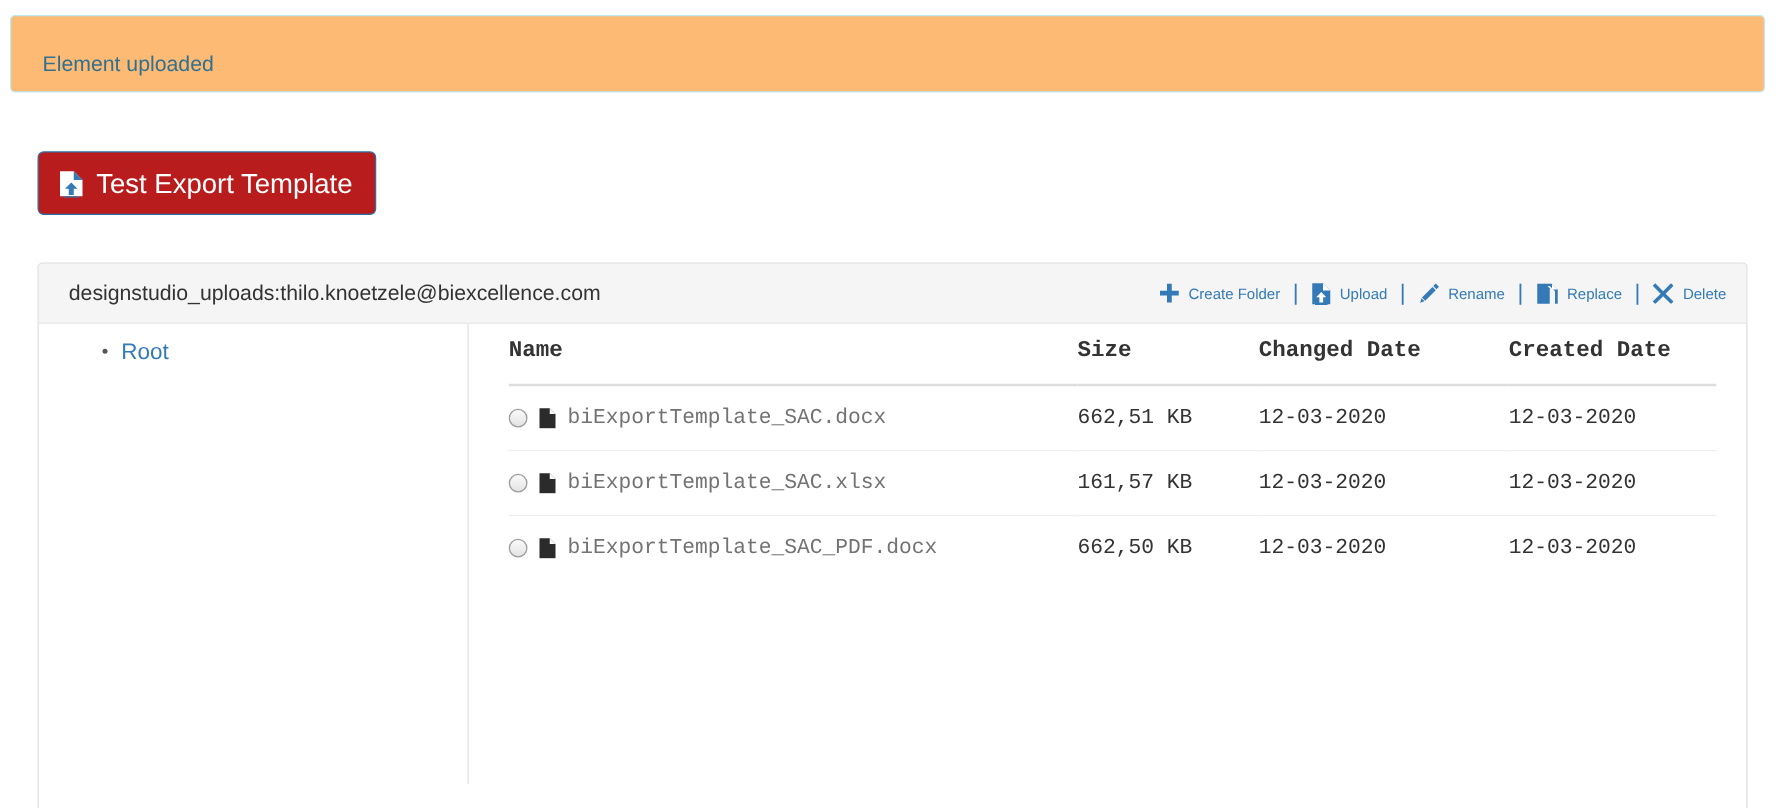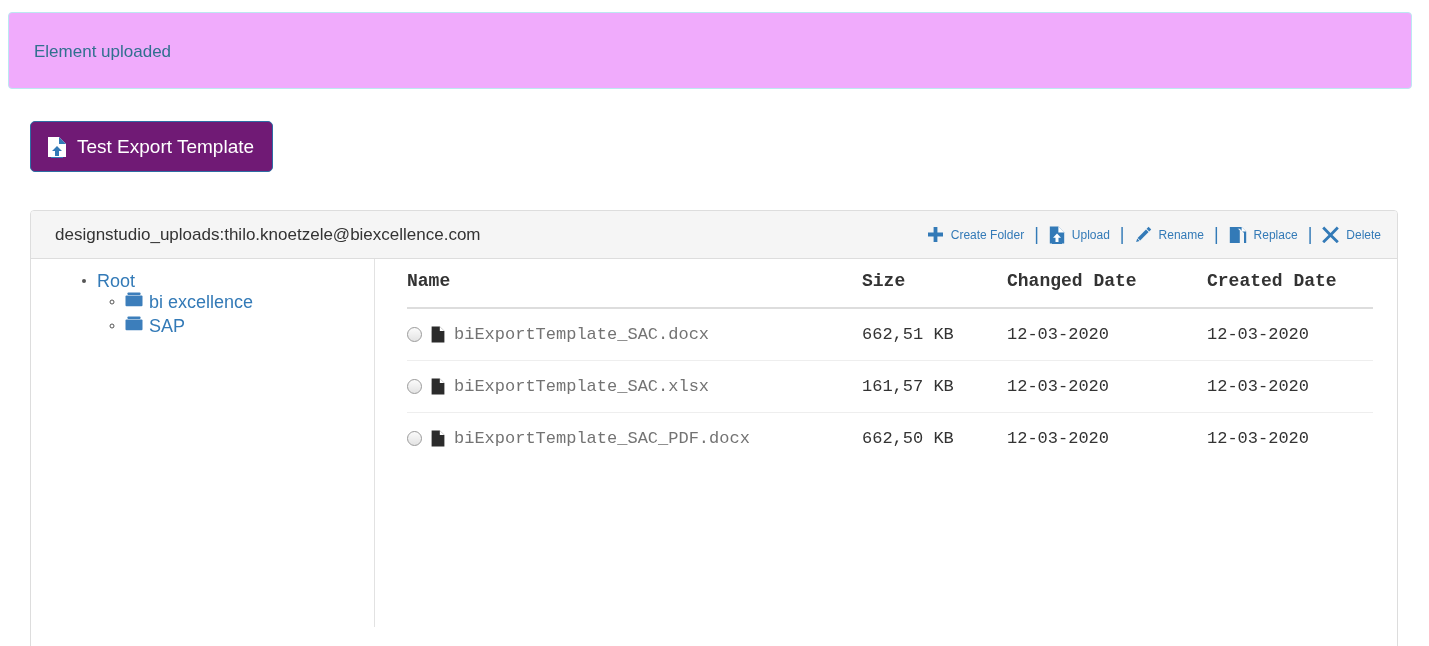--- a/index.html
+++ b/index.html
@@ -15,23 +15,23 @@
     color: #333333;
     overflow: hidden;
   }
 
   
   .alert-info {
     position: absolute;
     left: 8px;
     top: 12px;
     width: 1404px;
-    height: 77px;
-    box-sizing: border-box;
-    background: #f0abfc;
+    height: 62px;
+    box-sizing: border-box;
+    background: #fdba74;
     border: 1px solid #bce8f1;
     border-radius: 4px;
     color: #31708f;
   }
   .alert-text {
     position: absolute;
     left: 25px;
     top: 29px;
     font-size: 17px;
     line-height: 20px;
@@ -43,25 +43,25 @@
   .btn-primary {
     position: absolute;
     left: 30px;
     top: 121px;
     height: 51px;
     box-sizing: border-box;
     padding: 0 18px 0 16px;
     display: flex;
     align-items: center;
     gap: 10px;
-    background: #701a75;
+    background: #b91c1c;
     border: 1px solid #2e6da4;
     border-radius: 5px;
     color: #ffffff;
-    font-size: 19px;
+    font-size: 22px;
     cursor: pointer;
     white-space: nowrap;
   }
   .btn-primary .btn-label { color: #ffffff; }
 
   
   .panel {
     position: absolute;
     left: 30px;
     top: 210px;
@@ -290,44 +290,20 @@
   </div>
 
   <div class="panel-body">
 
     <div class="tree-pane">
       <ul class="tree-root">
         <li>
           <a class="tree-link">
             <span>Root</span>
           </a>
-          <ul class="tree-children">
-            <li>
-              <a class="tree-link">
-                <span class="icon">
-                  <svg width="18" height="15" viewBox="0 0 18 15">
-                    <rect x="2.5" y="0.5" width="13" height="2.6" rx="0.8" fill="#3c7ebb"></rect>
-                    <rect x="0.5" y="3.6" width="17" height="10.6" rx="1" fill="#3c7ebb"></rect>
-                  </svg>
-                </span>
-                <span>bi excellence</span>
-              </a>
-            </li>
-            <li>
-              <a class="tree-link">
-                <span class="icon">
-                  <svg width="18" height="15" viewBox="0 0 18 15">
-                    <rect x="2.5" y="0.5" width="13" height="2.6" rx="0.8" fill="#3c7ebb"></rect>
-                    <rect x="0.5" y="3.6" width="17" height="10.6" rx="1" fill="#3c7ebb"></rect>
-                  </svg>
-                </span>
-                <span>SAP</span>
-              </a>
-            </li>
-          </ul>
         </li>
       </ul>
     </div>
 
     <div class="table-pane">
       <table class="file-table">
         <thead>
           <tr>
             <th class="col-name">Name</th>
             <th class="col-size">Size</th>

